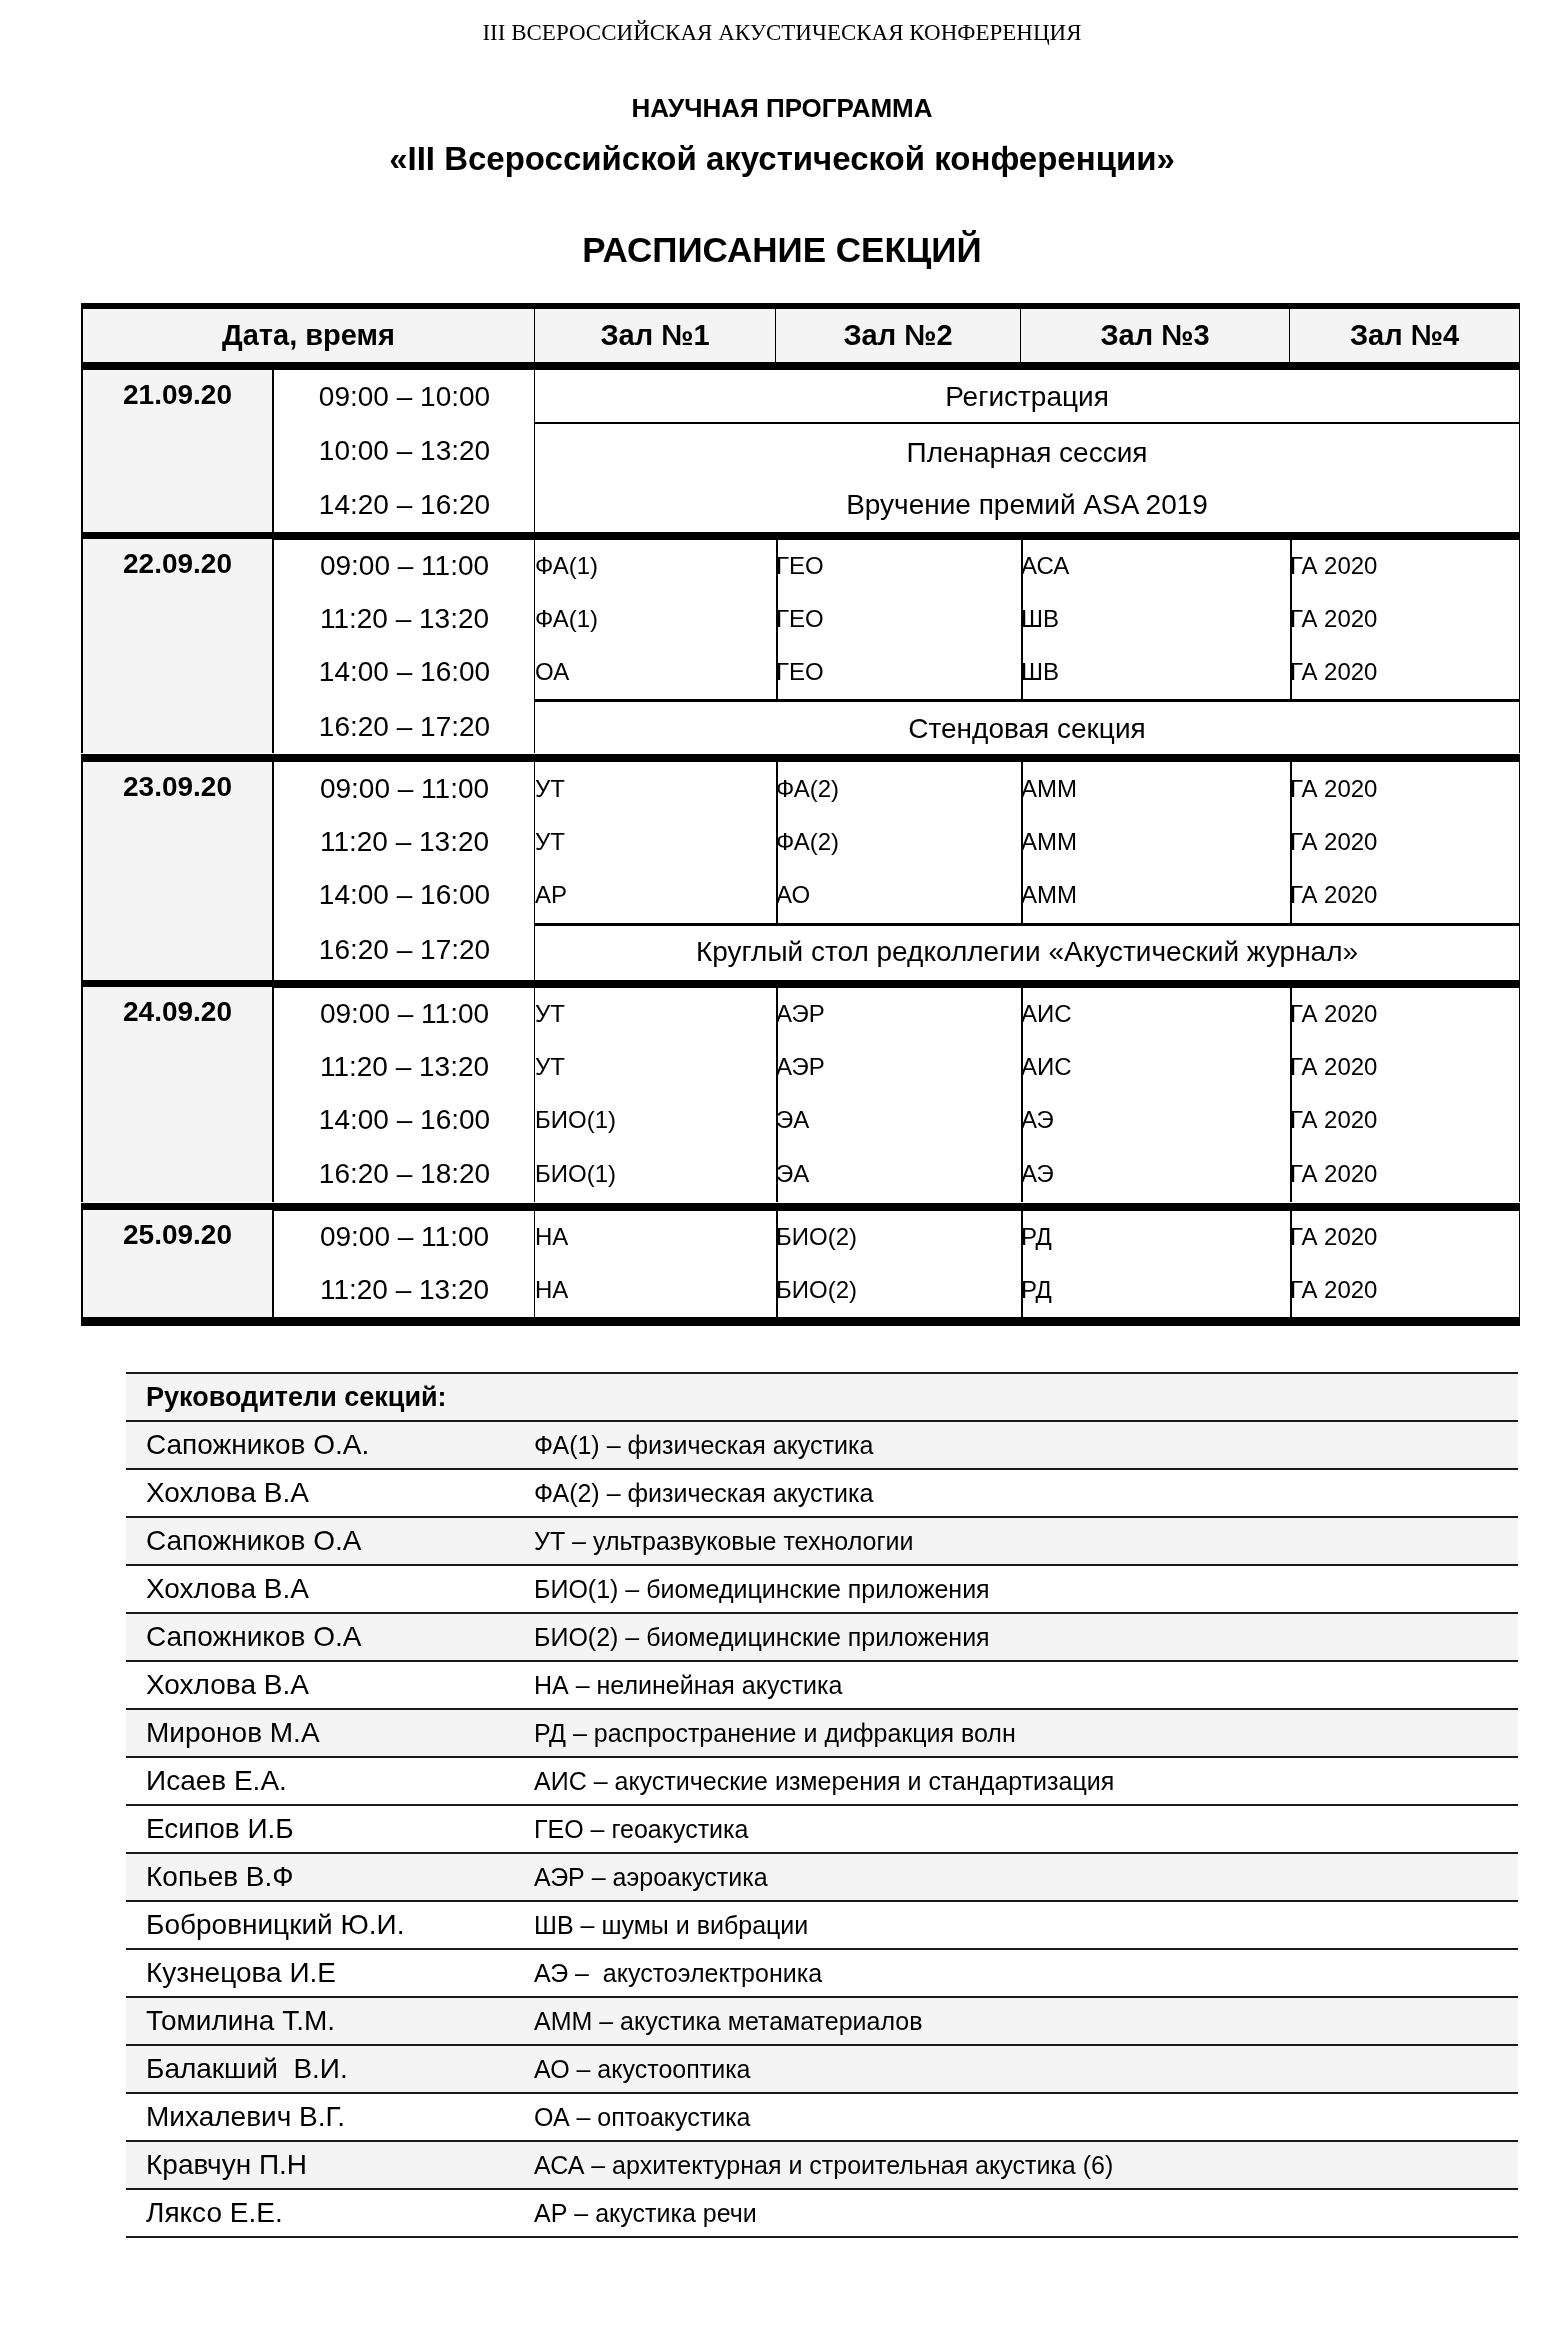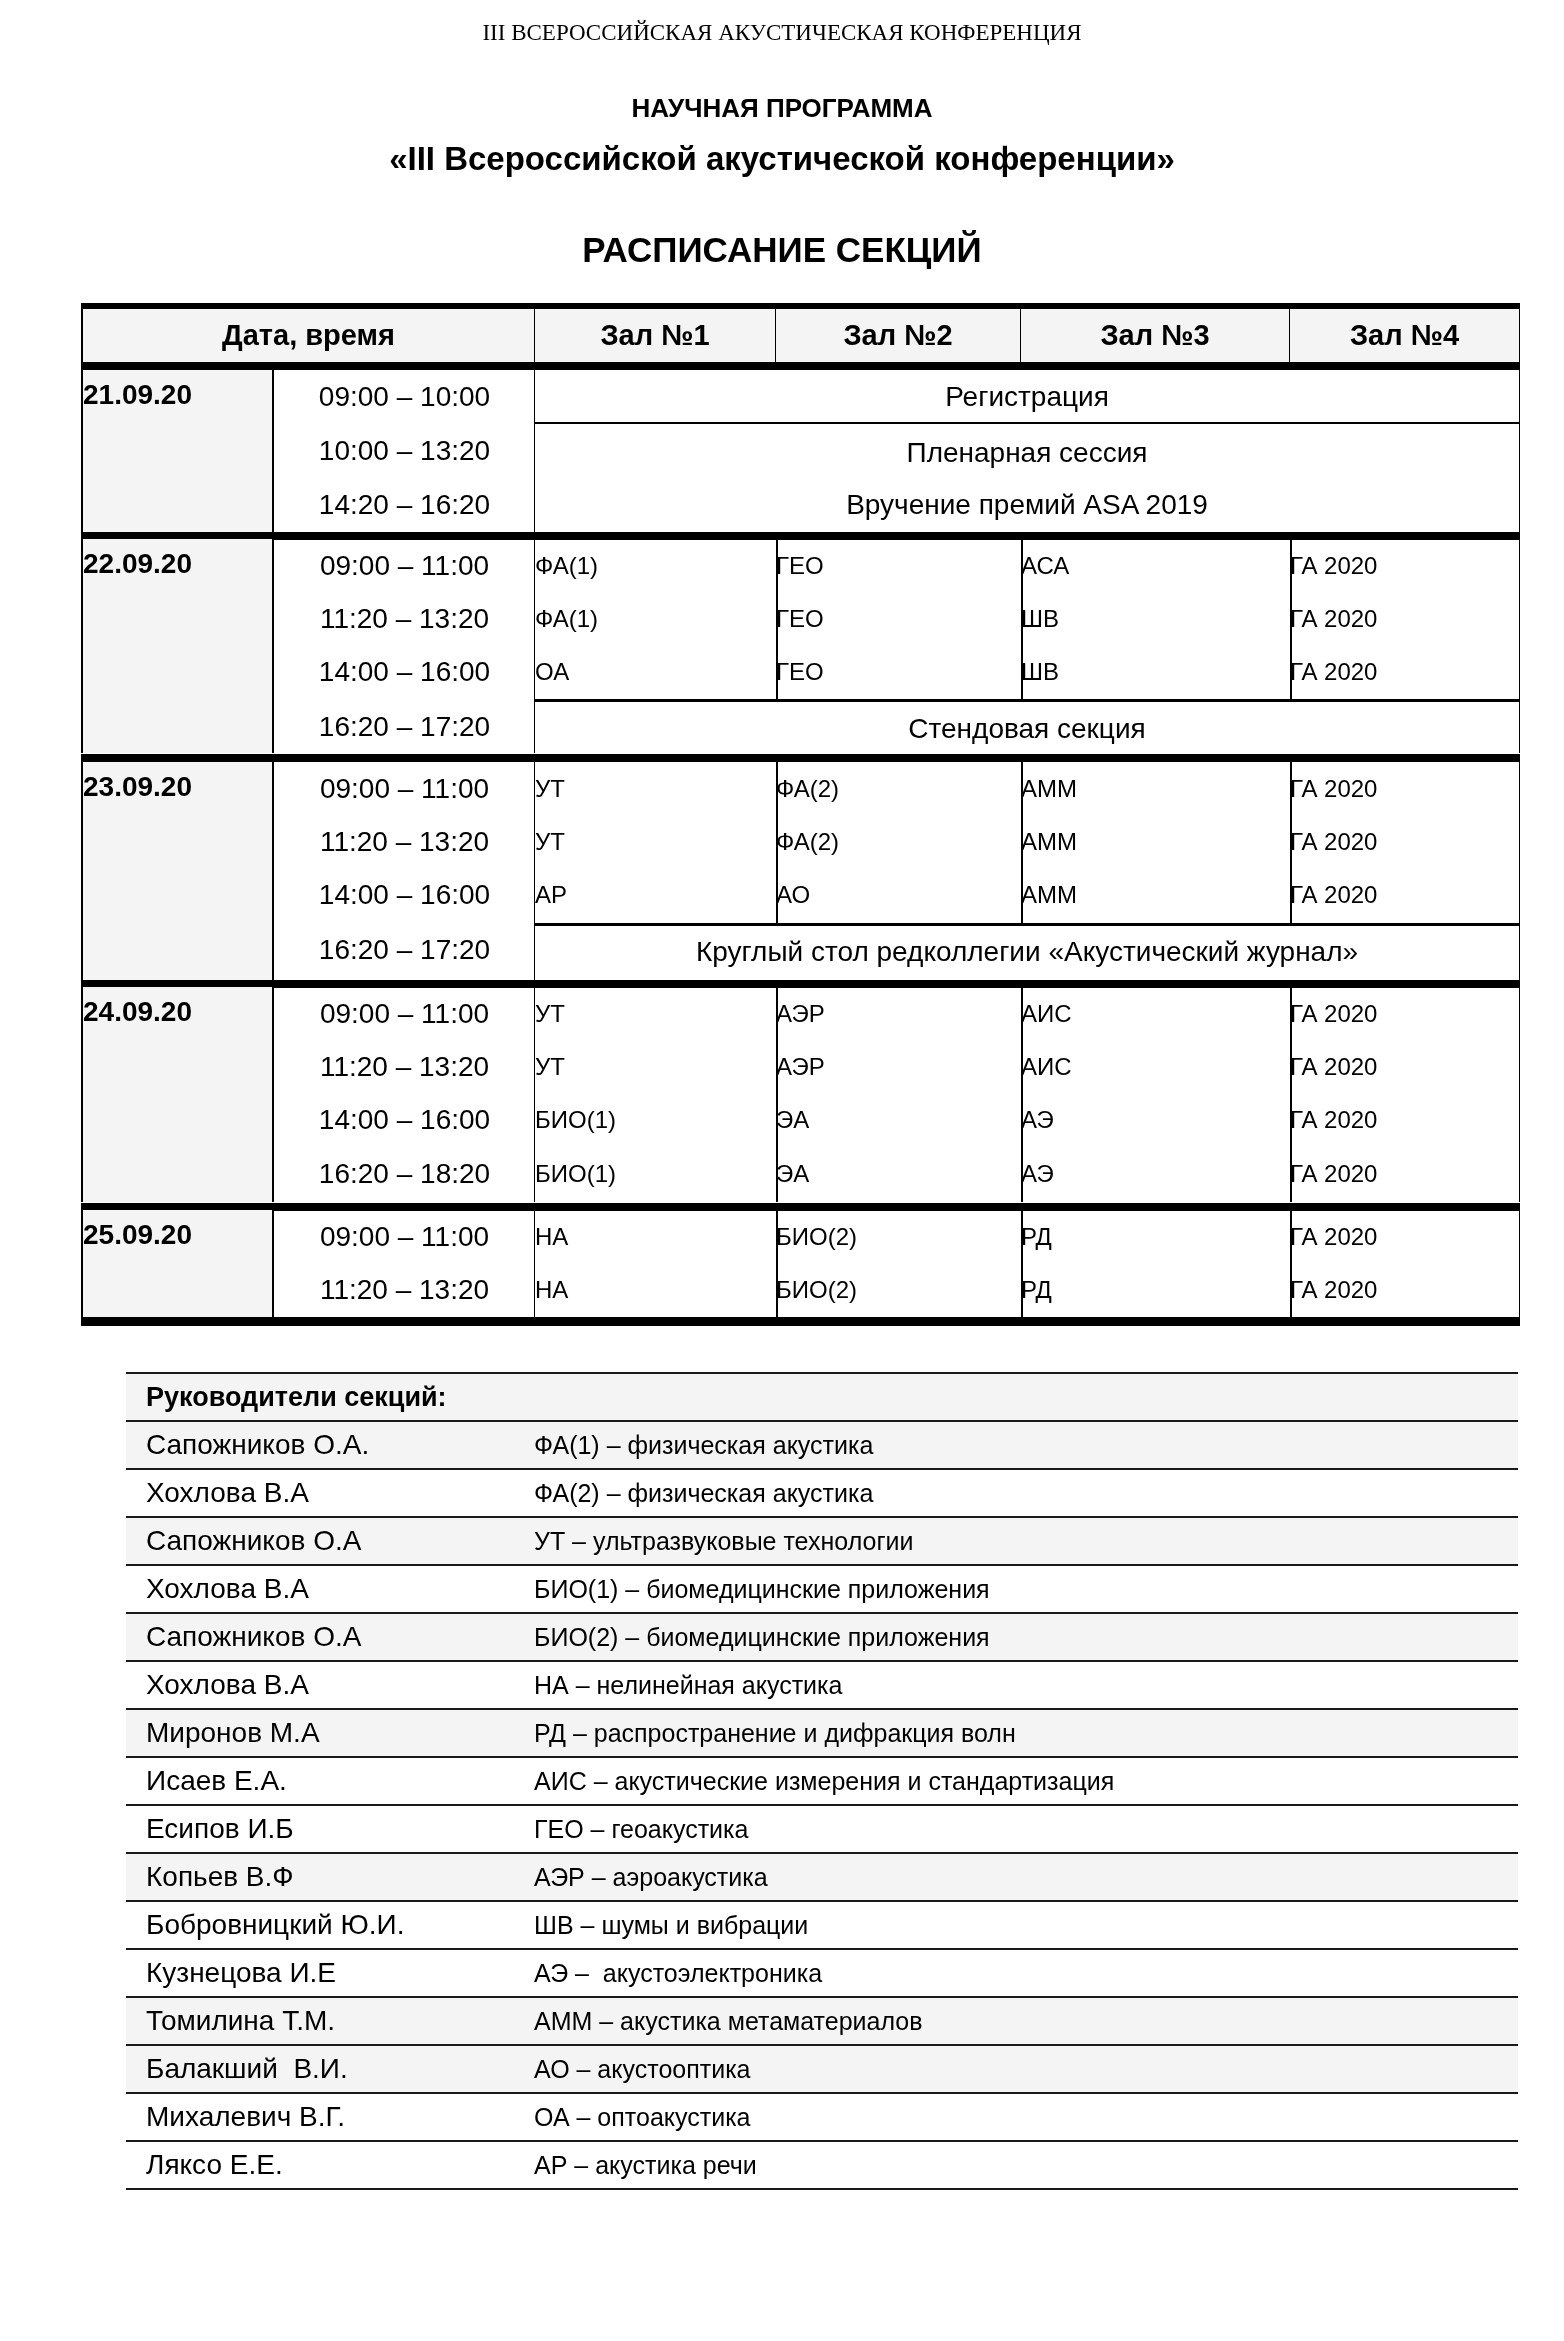--- a/index.html
+++ b/index.html
@@ -34,21 +34,21 @@
     position: absolute; top: 0; height: 53px; display: flex; align-items: center; justify-content: center;
     font-weight: bold; font-size: 29px; border-right: 1.5px solid #000; box-sizing: border-box;
   }
   .hdr-cell:first-child { border-left: 2.3px solid #000; }
   .thick { position: absolute; left: 0; width: 1439px; height: 7.6px; background: #000; }
 
   .day-block { position: absolute; left: 0; width: 1439px; }
   .date-cell {
     position: absolute; left: 0; top: 0; width: 193px; background: #f4f4f4;
     border-left: 2.3px solid #000; border-right: 2.3px solid #000; box-sizing: border-box;
-    font-weight: bold; font-size: 28px; padding-top: 9px; height: 100%;
+    font-weight: bold; font-size: 28px; text-align: center; padding-top: 9px; height: 100%;
   }
   .time-col { position: absolute; left: 193px; top: 0; width: 261px; height: 100%; border-right: 1.5px solid #000; box-sizing: border-box; }
   .slot-time {
     position: absolute; left: 0; width: 261px; text-align: center; font-size: 28px; line-height: 53px;
   }
   .halls { position: absolute; left: 454px; top: 0; width: 985px; height: 100%; border-right: 1.5px solid #000; box-sizing: border-box; }
   .hall-cell {
     position: absolute; height: 53px; line-height: 53px; font-size: 24px;
   }
   .vline { position: absolute; top: 0; width: 1.5px; background: #000; }
@@ -290,19 +290,23 @@
       <span class="desc">АММ – акустика метаматериалов</span>
     </div>
   <div class="lrow gray">
       <span class="name">Балакший  В.И.</span>
       <span class="desc">АО – акустооптика</span>
     </div>
   <div class="lrow white">
       <span class="name">Михалевич В.Г.</span>
       <span class="desc">ОА – оптоакустика</span>
     </div>
+  <div class="lrow gray">
+      <span class="name">Кравчун П.Н</span>
+      <span class="desc">АСА – архитектурная и строительная акустика (6)</span>
+    </div>
   <div class="lrow white">
       <span class="name">Ляксо Е.Е.</span>
       <span class="desc">АР – акустика речи</span>
     </div>
   <div class="lbottom"></div>
 </div>
 
 
 </body></html>

